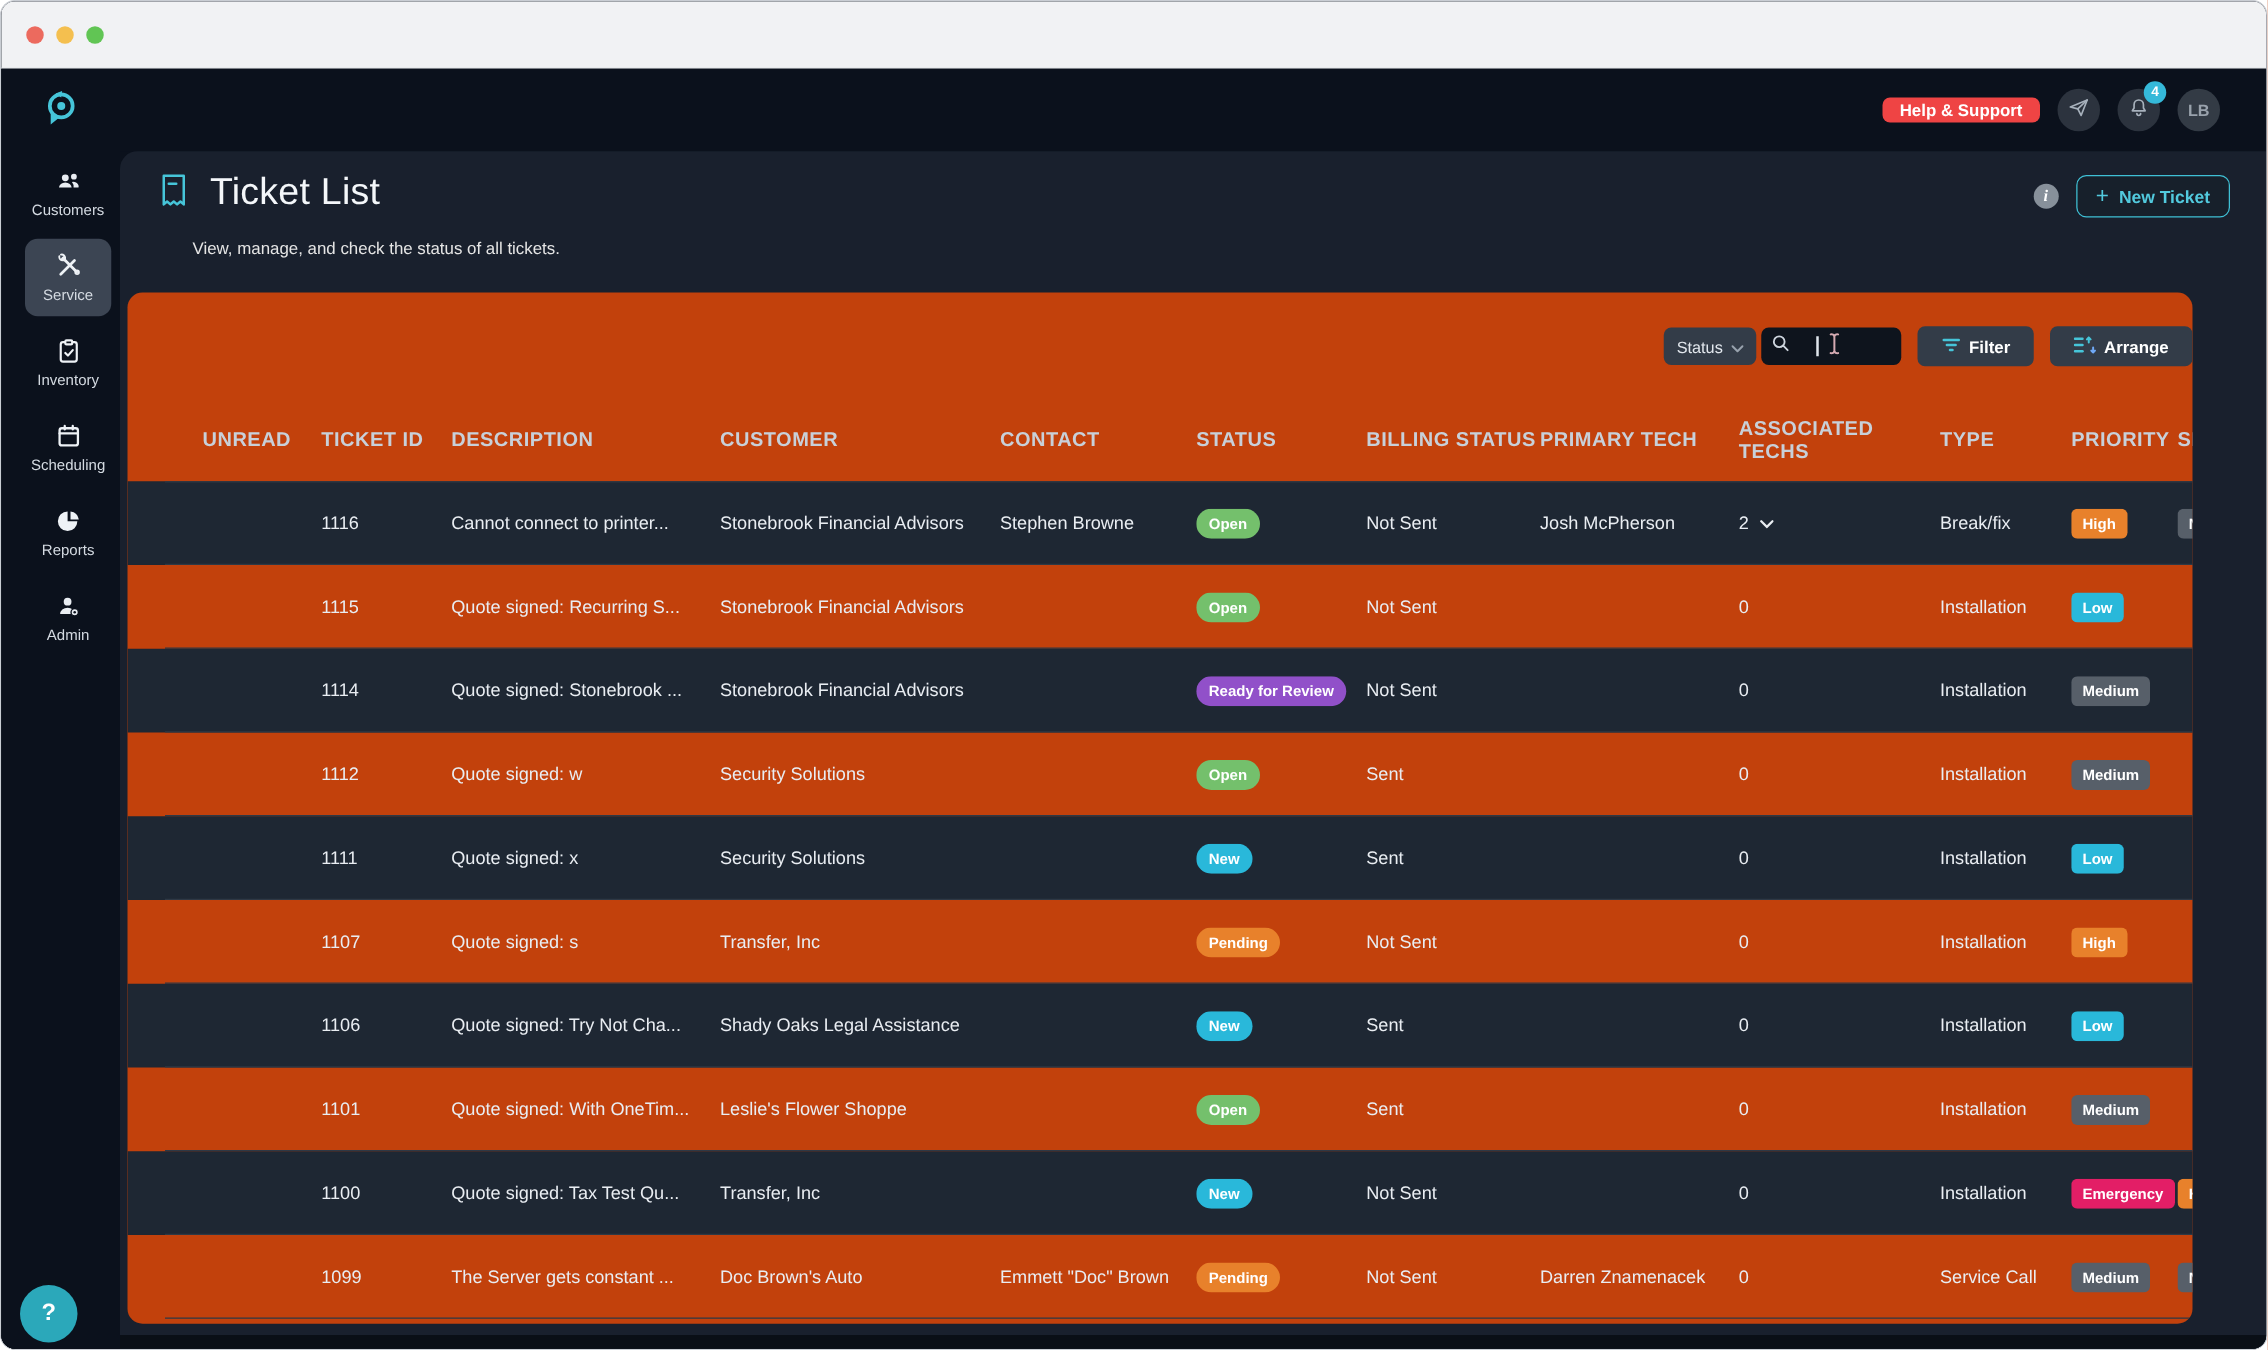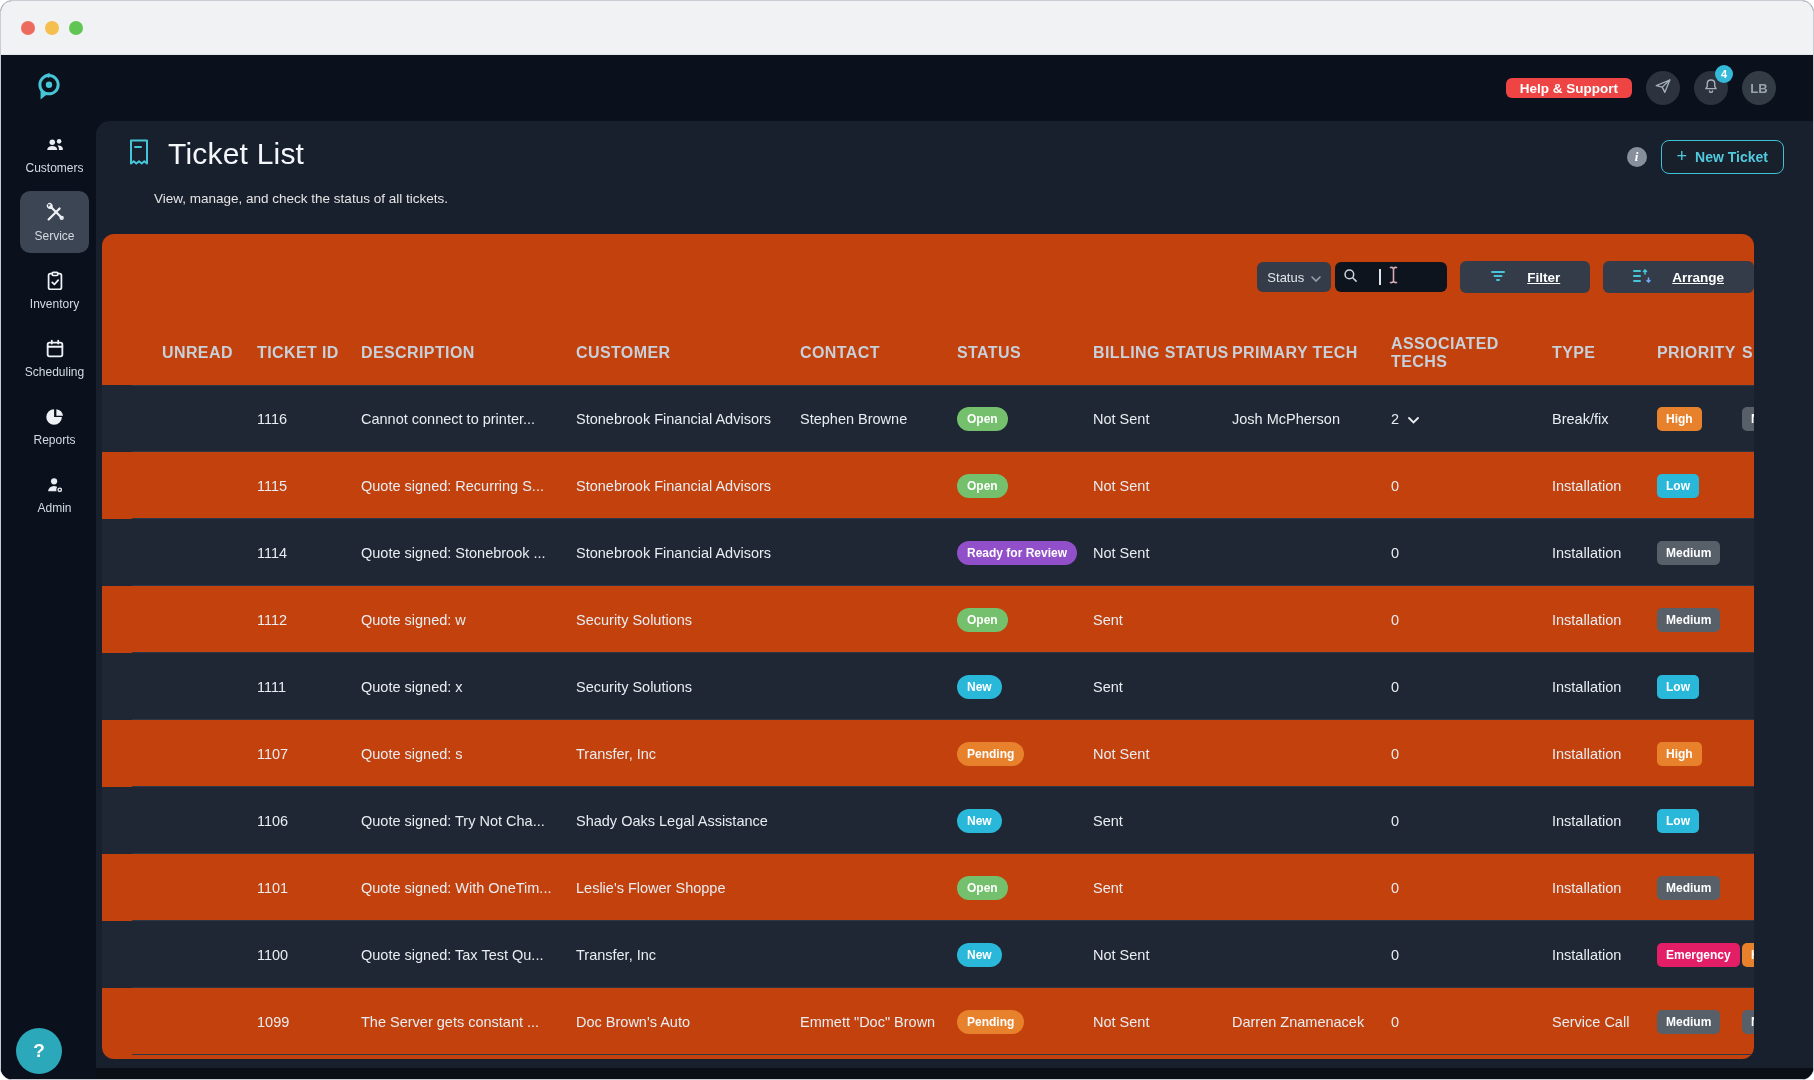--- a/index.html
+++ b/index.html
@@ -63,22 +63,22 @@
 
   
   .card { margin:0 59px 0 6px; height:825px; border-radius:12px; background:#c2410c; overflow:hidden; position:relative; }
   .toolbar { margin-top:25px; display:flex; justify-content:flex-end; align-items:center; gap:13px; height:36px; padding-right:0; }
   .search-group { display:flex; gap:4px; align-items:center; }
   .status-dd { height:30px; padding:0 10px; border-radius:6px; background:#333c48; color:#e2e7ed;
                font-size:13px; font-weight:500; display:flex; align-items:center; gap:7px; cursor:pointer; }
   .searchbox { width:112px; height:30px; border-radius:6px; background:#0e141d; display:flex;
                align-items:center; padding:0 8px; gap:7px; cursor:text; }
   .caret { width:1.5px; height:16px; background:#dfe5eb; margin-left:14px; }
-  .tbtn { height:32px; padding:0 30px; border-radius:6px; background:#333c48; border:none; color:#ffffff;
-          font-size:13.5px; font-weight:bold; display:flex; align-items:center; gap:21px; cursor:pointer; font-family:inherit;text-decoration:underline; }
+  .tbtn { height:32px; padding:0 19px; border-radius:6px; background:#333c48; border:none; color:#ffffff;
+          font-size:13.5px; font-weight:bold; display:flex; align-items:center; gap:6px; cursor:pointer; font-family:inherit; }
 
   
   .thead, .trow { display:grid; width:1760px;
     grid-template-columns:95px 104px 215px 224px 157px 136px 139px 159px 161px 105px 85px 120px;
     padding-left:60px; align-items:center; }
   .thead { margin-top:40px; height:33px; margin-bottom:17px; }
   .th { font-size:16px; font-weight:bold; letter-spacing:0.4px; color:#c8d0d9; cursor:pointer; }
   .trow { height:67px; position:relative; cursor:pointer; }
   .trow:nth-child(odd) { background:#1e2733; }
   .trow::after { content:''; position:absolute; left:30px; right:46px; bottom:0; height:1px; background:#2e3845; }

